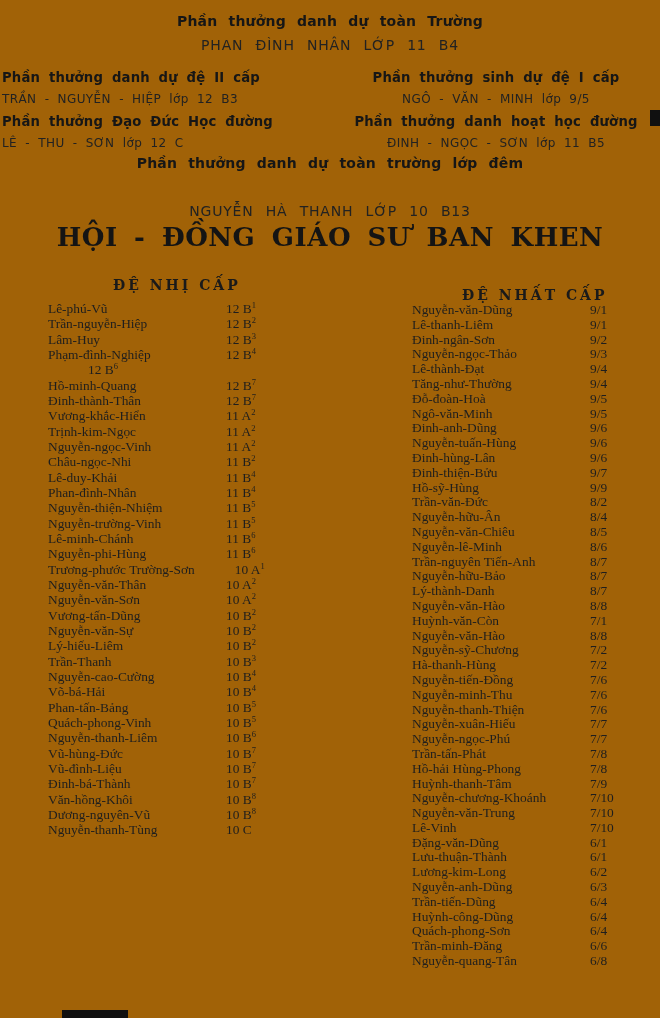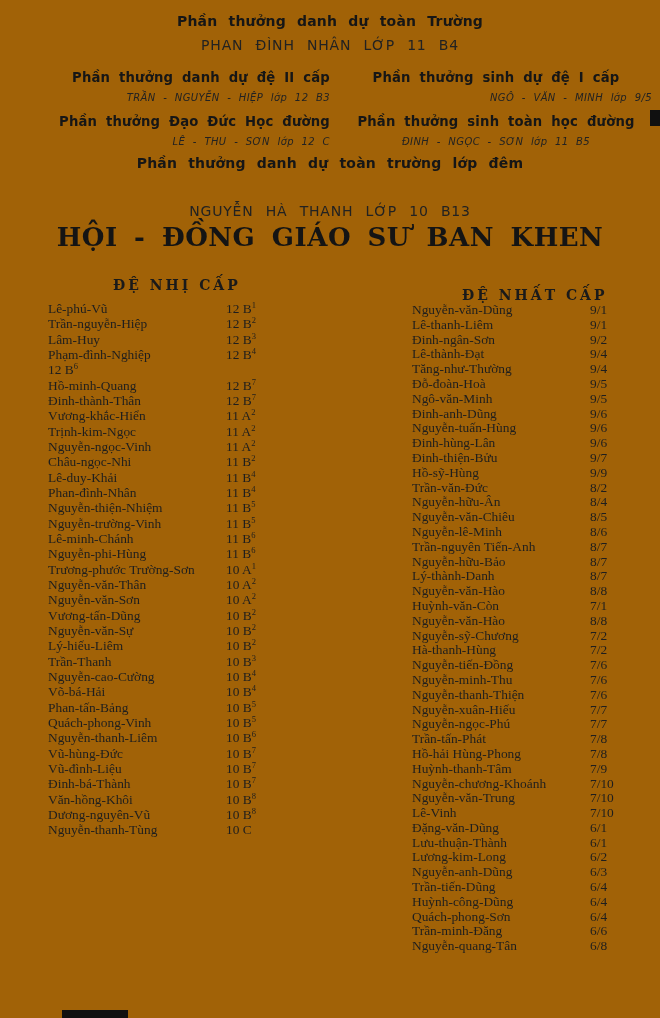--- a/index.html
+++ b/index.html
@@ -6,54 +6,54 @@
   body{width:660px;height:1018px;overflow:hidden;background:#ffffff;}
   .page{position:relative;width:660px;height:1018px;background:#a16207;color:#1e1e1e;
         font-family:"Liberation Serif",serif;}
   .abs{position:absolute;}
   .ctr{left:0;width:660px;text-align:center;}
   
   .h-bold{font-family:"DejaVu Sans",sans-serif;font-weight:700;font-size:14px;
           word-spacing:6px;letter-spacing:.2px;color:#161616;}
   .h-name{font-family:"DejaVu Sans",sans-serif;font-weight:400;font-size:14px;
           word-spacing:7px;letter-spacing:.8px;color:#222;}
-  .half-left{left:10px;width:320px;text-align:right;}
+  .half-left{left:2px;width:320px;text-align:left;}
   .half-right{left:340px;width:312px;text-align:center;}
   .h-bold.small{font-size:13.2px;word-spacing:4px;}
-  .h-name.small{font-size:10px;word-spacing:4px;letter-spacing:.4px;font-style:italic;}
+  .h-name.small{font-size:12px;word-spacing:4px;letter-spacing:.4px;}
   .main-heading{font-family:"DejaVu Serif",serif;font-weight:700;font-size:26px;
           word-spacing:7px;letter-spacing:.5px;color:#141414;}
   
   .col-header{font-family:"DejaVu Serif",serif;font-weight:700;font-size:14px;
           letter-spacing:3px;color:#1a1a1a;}
   .list{display:flex;flex-direction:column;}
   .row{display:flex;align-items:baseline;}
   .col-left .row{height:15.34px;}
   .col-right .row{height:14.8px;}
   .nm{flex:1;font-size:13.4px;white-space:nowrap;}
   .cls{font-size:13.4px;white-space:nowrap;text-align:left;}
-  .col-left .cls{width:94px;}
+  .col-left .cls{width:94px;margin-left:40px;}
   .col-right .cls{width:46px;}
   .cls sup{font-size:8.5px;vertical-align:super;line-height:0;}
   .artifact{background:#101010;}
 </style>
 </head>
 <body>
 
 <div class="page">
 
   <div class="abs ctr h-bold" style="top:13px;">Phần thưởng danh dự toàn Trường</div>
   <div class="abs ctr h-name" style="top:37px;">PHAN ĐÌNH NHÂN LỚP 11 B4</div>
 
   <div class="abs half-left h-bold small" style="top:70px;">Phần thưởng danh dự đệ II cấp</div>
   <div class="abs half-right h-bold small" style="top:70px;">Phần thưởng sinh dự đệ I cấp</div>
   <div class="abs half-left h-name small" style="top:92px;">TRẦN - NGUYỄN - HIỆP  lớp  12 B3</div>
-  <div class="abs half-right h-name small" style="top:92px;text-align:right;">NGÔ - VĂN - MINH  lớp  9/5</div>
+  <div class="abs half-right h-name small" style="top:92px;">NGÔ - VĂN - MINH  lớp  9/5</div>
   <div class="abs half-left h-bold small" style="top:114px;">Phần thưởng Đạo Đức Học đường</div>
-  <div class="abs half-right h-bold small" style="top:114px;">Phần thưởng sinh toàn học đường</div>
+  <div class="abs half-right h-bold small" style="top:114px;">Phần thưởng danh hoạt học đường</div>
   <div class="abs half-left h-name small" style="top:136px;">LÊ - THU - SƠN  lớp  12 C</div>
   <div class="abs half-right h-name small" style="top:136px;">ĐINH - NGỌC - SƠN  lớp  11 B5</div>
 
   <div class="abs ctr h-bold" style="top:155px;">Phần thưởng danh dự toàn trường lớp đêm</div>
   <div class="abs ctr h-name" style="top:187px;margin-top:16px;">NGUYỄN HÀ THANH LỚP 10 B13</div>
 
   <div class="abs ctr main-heading" style="top:222px;">HỘI - ĐỒNG GIÁO SƯ BAN KHEN</div>
 
   <div class="abs col-header" style="left:113px;top:277px;">ĐỆ NHỊ CẤP</div>
   <div class="abs list col-left" id="list-left" style="left:48px;top:301px;width:272px;">
@@ -206,20 +206,24 @@
       </div>
       <div class="row">
         <span class="nm">Lê-thanh-Liêm</span>
         <span class="cls">9/1</span>
       </div>
       <div class="row">
         <span class="nm">Đinh-ngân-Sơn</span>
         <span class="cls">9/2</span>
       </div>
       <div class="row">
+        <span class="nm">Nguyễn-ngọc-Thảo</span>
+        <span class="cls">9/3</span>
+      </div>
+      <div class="row">
         <span class="nm">Lê-thành-Đạt</span>
         <span class="cls">9/4</span>
       </div>
       <div class="row">
         <span class="nm">Tăng-như-Thường</span>
         <span class="cls">9/4</span>
       </div>
       <div class="row">
         <span class="nm">Đỗ-đoàn-Hoà</span>
         <span class="cls">9/5</span>

